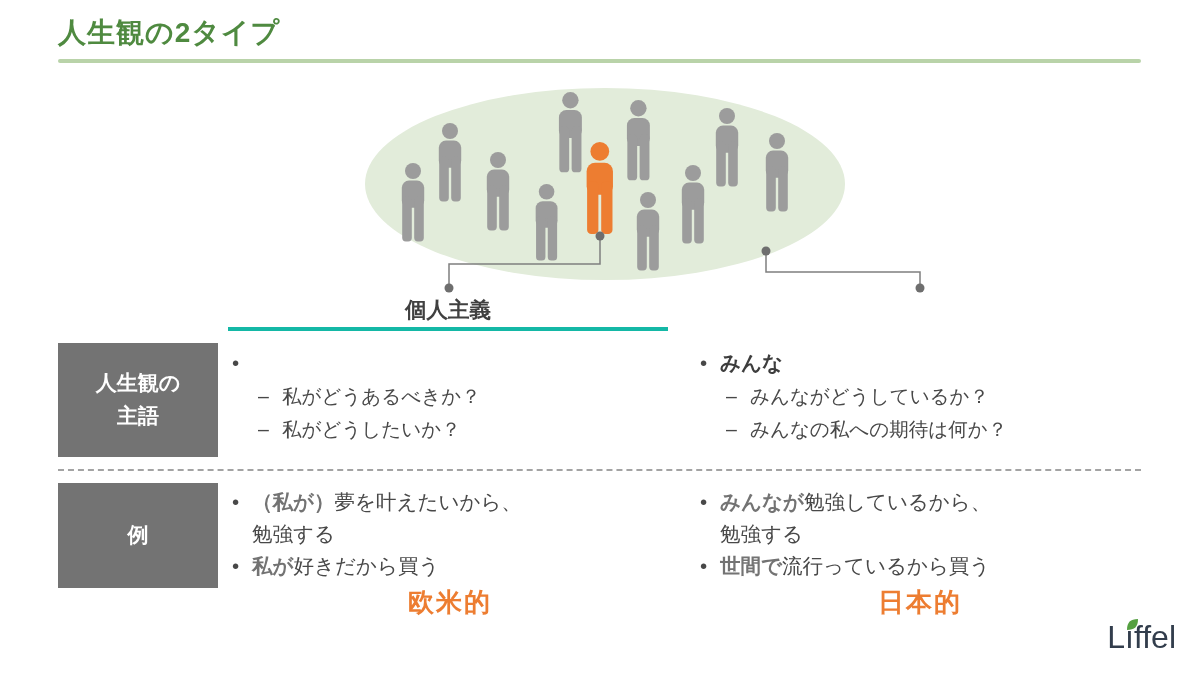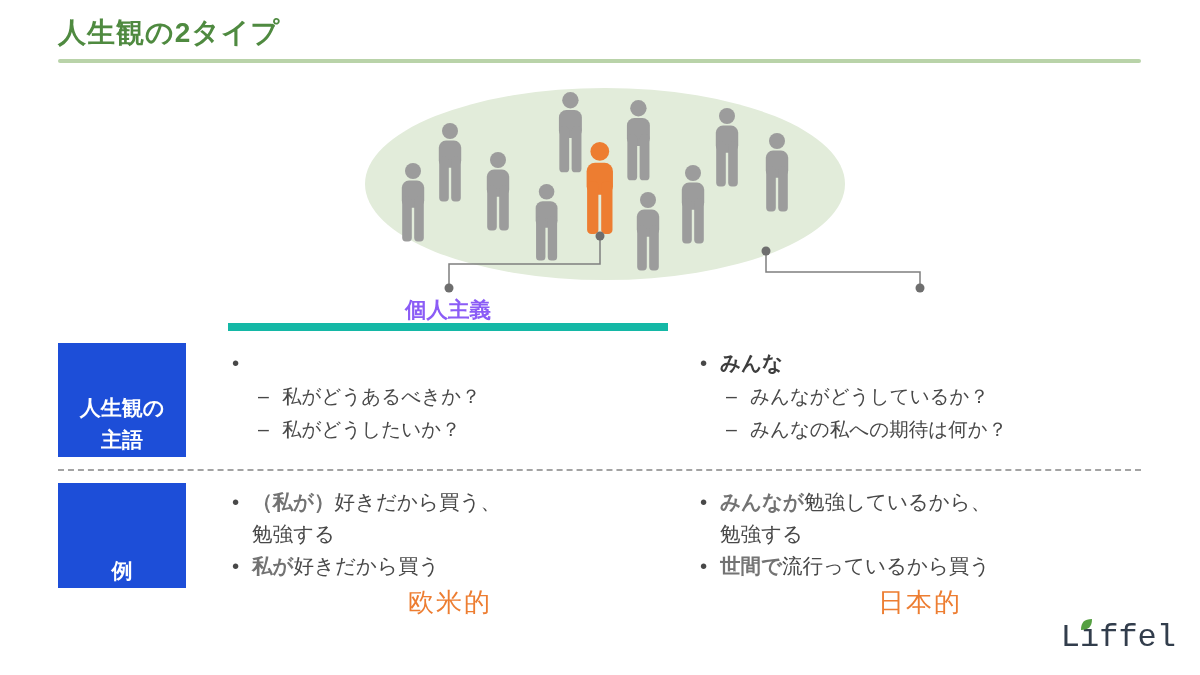--- a/index.html
+++ b/index.html
@@ -11,30 +11,30 @@
   .title{position:absolute;left:58px;top:14px;font-size:28px;font-weight:bold;color:#4f8a40;letter-spacing:1px;}
   .title-rule{position:absolute;left:58px;top:59px;width:1083px;height:4px;background:#b9d3a9;border-radius:2px;}
   
   .ellipse{position:absolute;left:365px;top:88px;width:480px;height:192px;background:#e2ecda;border-radius:50%;}
   .person{position:absolute;}
   .person svg{display:block;}
   .connectors{position:absolute;left:0;top:0;width:1200px;height:675px;pointer-events:none;}
   
   .col-header{
     position:absolute;top:294px;height:37px;box-sizing:border-box;
-    border-bottom:8px solid #14b8a6;text-align:center;line-height:32px;
-    font-size:21.5px;font-weight:bold;color:#8b5cf6;
+    border-bottom:4px solid #14b8a6;text-align:center;line-height:32px;
+    font-size:21.5px;font-weight:bold;color:#404040;
   }
   .hdr-left{left:228px;width:440px;}
   .hdr-right{left:697px;width:443px;}
   
   .side-box{
-    position:absolute;left:58px;width:128px;background:#1d4ed8;color:#ffffff;
+    position:absolute;left:58px;width:160px;background:#737373;color:#ffffff;
     font-weight:bold;font-size:21px;line-height:1.55;
-    display:flex;flex-direction:column;align-items:center;justify-content:flex-end;text-align:center;
+    display:flex;flex-direction:column;align-items:center;justify-content:center;text-align:center;
   }
   .box-subject{top:343px;height:114px;}
   .box-example{top:483px;height:105px;}
   .side-box span:empty{display:none;}
   
   .dashed-divider{position:absolute;left:58px;top:469px;width:1083px;height:0;border-top:2px dashed #a3a3a3;}
   
   .content{position:absolute;color:#484848;}
   .c-left{left:232px;width:436px;}
   .c-right{left:700px;width:440px;}
@@ -42,25 +42,25 @@
   .r-example{top:486px;}
   .bullet{display:flex;align-items:flex-start;}
   .marker{width:20px;flex:none;}
   .lead{font-size:20.5px;line-height:35px;}
   .subject .lead .btext{font-weight:bold;color:#3d3d3d;}
   .sub{font-size:19.5px;line-height:33px;padding-left:26px;}
   .sub .marker{width:24px;}
   .example .bullet{font-size:20.5px;line-height:32px;}
   .example b{color:#737373;}
   .wrap:empty{display:none;}
-  .tag{font-size:26px;font-weight:normal;color:#ED7D31;text-align:center;margin-top:3px;letter-spacing:2px;}
+  .tag{font-size:26px;font-weight:bold;color:#ED7D31;text-align:center;margin-top:3px;letter-spacing:2px;}
   
   .logo{
     position:absolute;right:24px;bottom:14px;height:42px;
-    font-family:Liberation Mono, monospace;font-size:32px;color:#323d4c;
+    font-family:Liberation Sans, sans-serif;font-size:32px;color:#323d4c;
   }
   .logo-inner{position:relative;display:inline-block;}
   .leaf{position:absolute;left:20px;top:0px;width:11px;height:11px;}
 </style>
 </head>
 <body>
 
 <div class="slide">
 
   <div class="title">人生観の2タイプ</div>
@@ -205,21 +205,21 @@
 
   <div class="dashed-divider"></div>
 
   <div class="side-box box-example">
     <span>例</span>
   </div>
 
   <div class="content example c-left r-example">
     <div class="bullet">
       <span class="marker">•</span>
-      <span class="btext"><b>（私が）</b><span>好きだから買う、</span><span class="wrap" style="display:block">勉強する</span></span>
+      <span class="btext"><b>（私が）</b><span>夢を叶えたいから、</span><span class="wrap" style="display:block">勉強する</span></span>
     </div>
     <div class="bullet">
       <span class="marker">•</span>
       <span class="btext"><b>私が</b><span>好きだから買う</span><span class="wrap" style="display:block"></span></span>
     </div>
     <div class="tag">欧米的</div>
   </div>
 
   <div class="content example c-right r-example">
     <div class="bullet">

